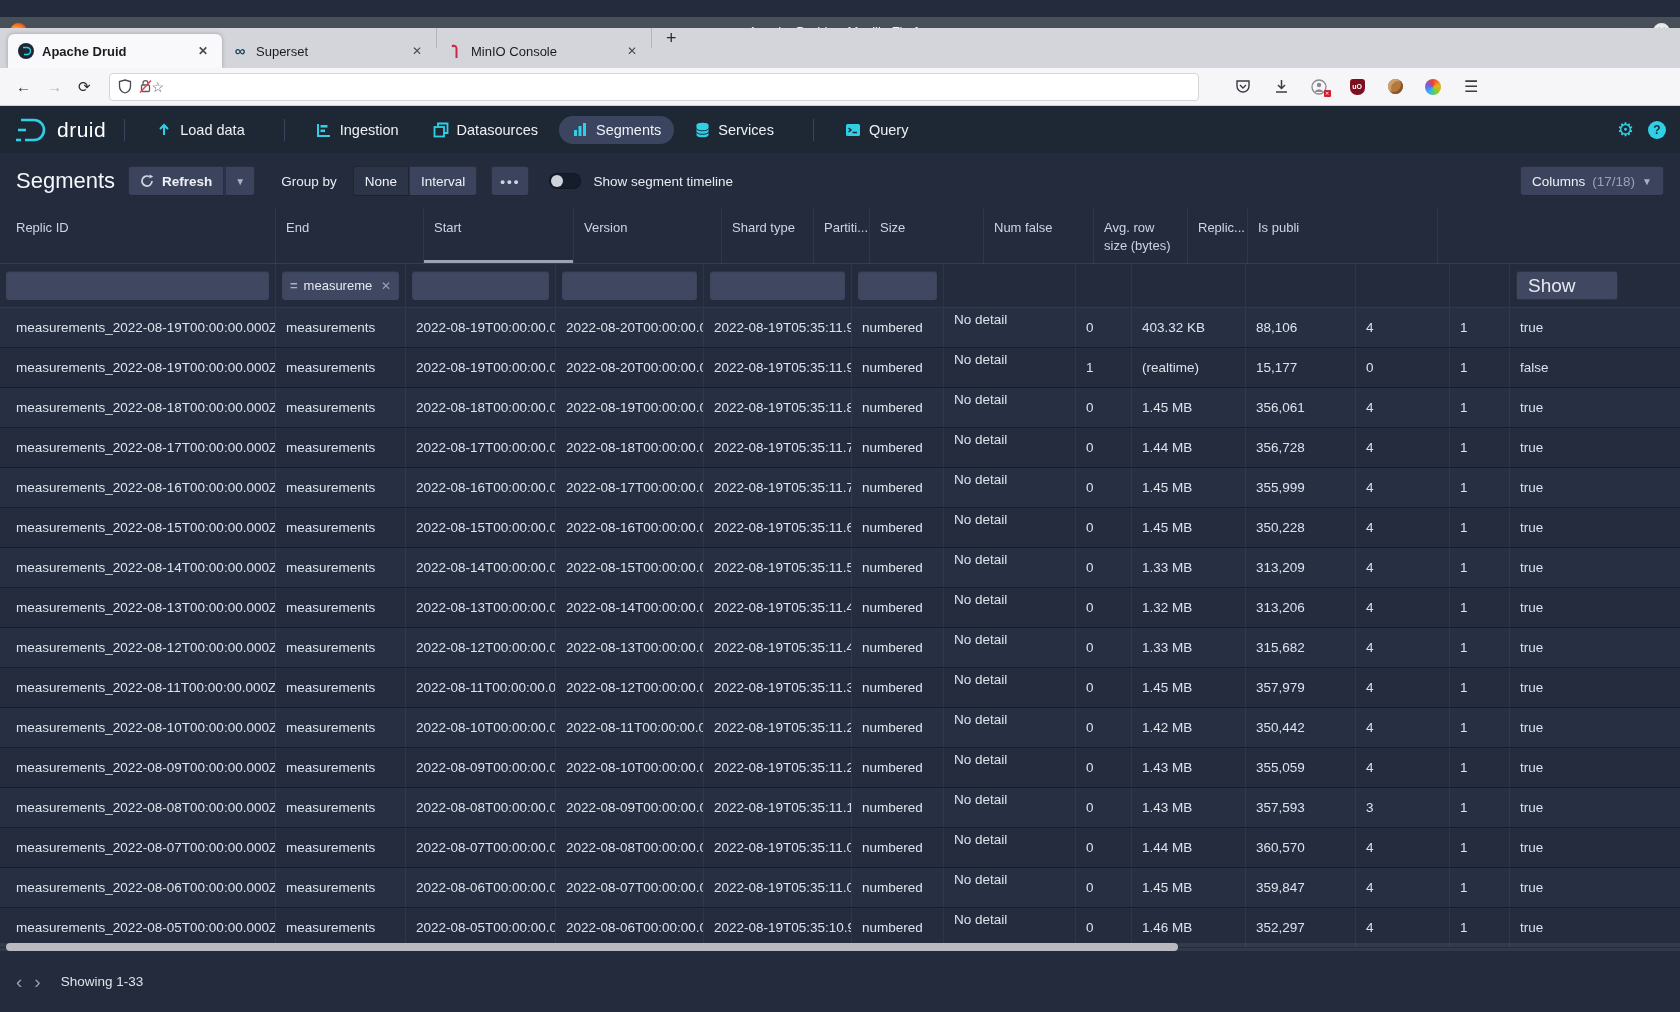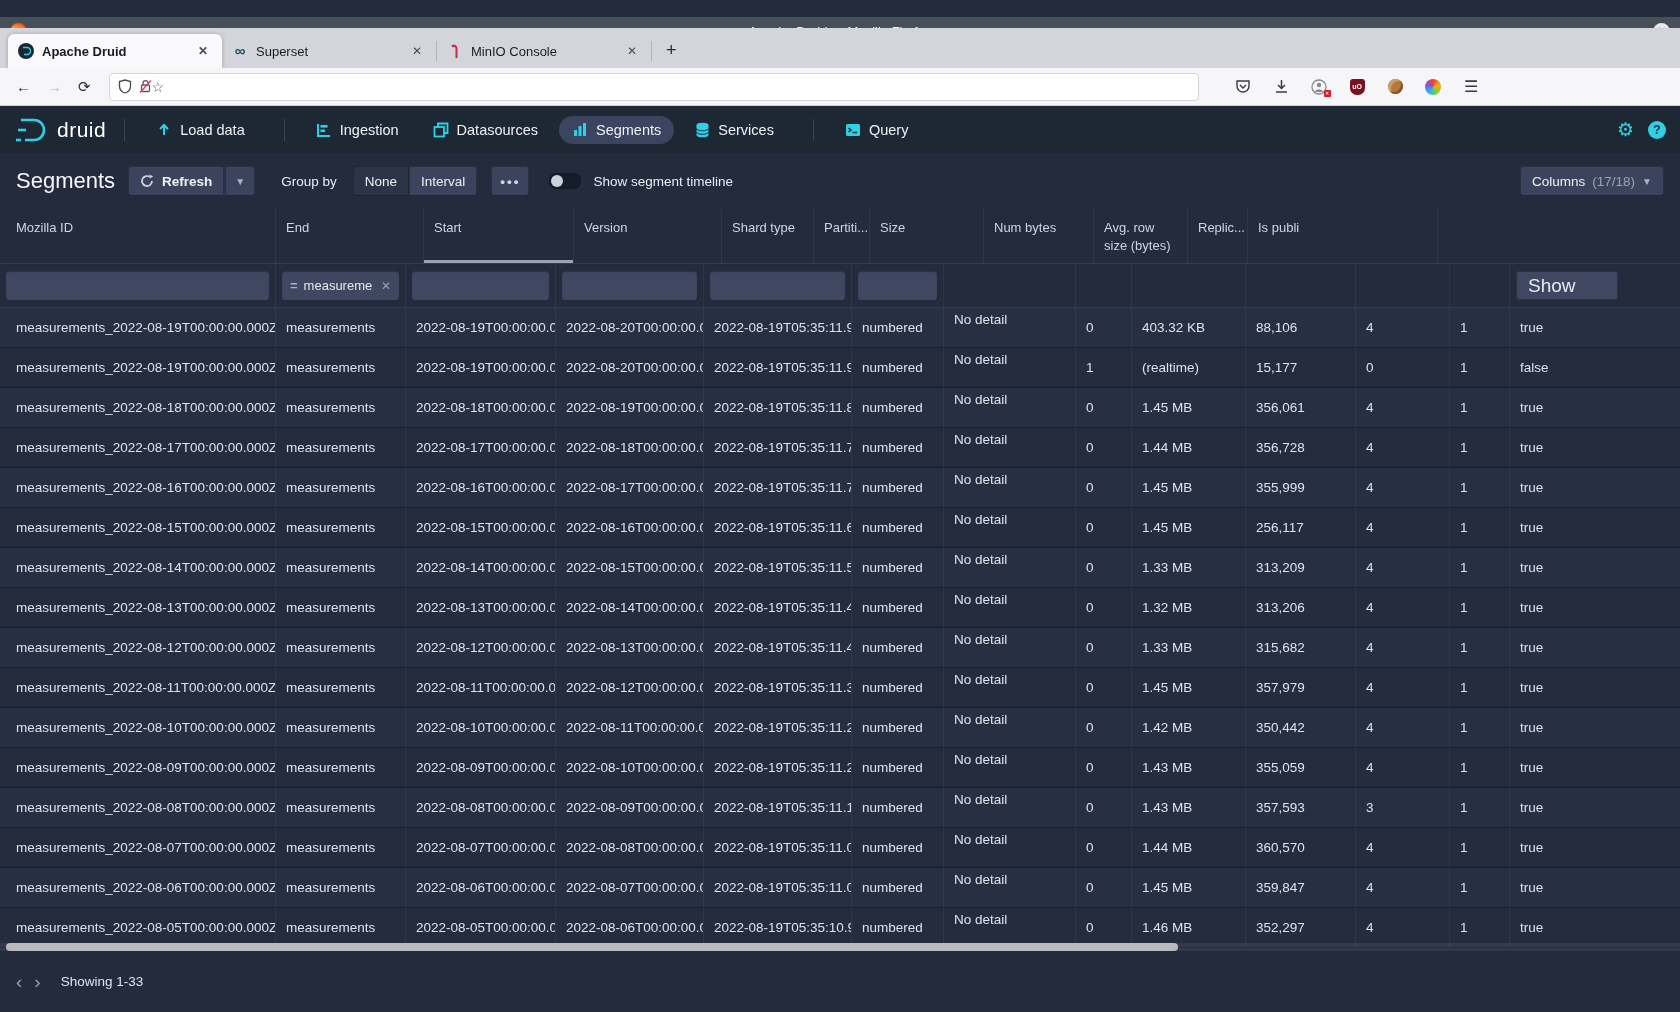--- a/index.html
+++ b/index.html
@@ -11,21 +11,21 @@
     display:flex; align-items:center;margin-top:17px; }
   .ff-logo { width:17px; height:17px; margin-left:10px; border-radius:50%;
     background:radial-gradient(circle at 35% 70%, #ffd335 0 28%, #ff9a1f 45%, #f4511e 75%, #b5121b 100%); }
   .win-title { position:absolute; left:0; right:0; text-align:center; color:#f2f3f4; font-size:13px; }
   .win-controls { position:absolute; right:10px; top:0; height:28px; display:flex; align-items:center; gap:16px; }
   .win-btn { color:#e8eaec; font-size:13px; line-height:1; cursor:default; }
   .win-close { width:17px; height:17px; border-radius:50%; background:#e9e9ea; color:#35393d;
     font-size:11px; font-weight:bold; display:flex; align-items:center; justify-content:center; }
 
   .tabbar { position:absolute; top:28px; left:0; width:1680px; height:40px; background:#d4d5db;
-    display:flex; align-items:flex-end; }
+    display:flex; }
   .tab { height:34px; margin-top:6px; display:flex; align-items:center; padding:0 10px; width:214px;
     font-size:13px; color:#1b1b21; position:relative; }
   .tab.active { background:#f9f9fb; border-radius:6px 6px 0 0; box-shadow:0 0 4px rgba(0,0,0,.25); margin-left:8px; font-weight:bold; }
   .tab .tab-label { flex:1; overflow:hidden; white-space:nowrap; margin-left:8px; }
   .tab .tab-close { color:#4a4a52; font-size:12px; padding:2px 4px; }
   .tab-sep { width:1px; height:20px; background:#b4b5bc; margin-bottom:7px; }
   .newtab { color:#2b2a33; font-size:18px; margin:0 0 7px 14px; }
   .favicon { width:16px; height:16px; flex:0 0 16px; display:flex; align-items:center; justify-content:center; }
   .fav-druid { background:#1d2633; border-radius:50%; }
   .fav-superset { color:#174a5e; font-size:15px; font-weight:bold; line-height:16px; }
@@ -318,28 +318,28 @@
   <div class="btn columns-btn">
     <span>Columns</span>
     <span class="columns-count">(17/18)</span>
     <span class="caret-down">▼</span>
   </div>
 </div>
 
 <div class="tablearea">
   <div class="tbl">
     <div class="thead" id="thead">
-        <div class="th" style="width: 276px; flex: 0 0 276px;">Mozilla ID</div>
+        <div class="th" style="width: 276px; flex: 0 0 276px;">Replic ID</div>
         <div class="th" style="width: 148px; flex: 0 0 148px;">End</div>
         <div class="th sorted" style="width: 150px; flex: 0 0 150px;">Start</div>
         <div class="th" style="width: 148px; flex: 0 0 148px;">Version</div>
         <div class="th" style="width: 92px; flex: 0 0 92px;">Shard type</div>
         <div class="th" style="width: 56px; flex: 0 0 56px;">Partiti...</div>
         <div class="th" style="width: 114px; flex: 0 0 114px;">Size</div>
-        <div class="th" style="width: 110px; flex: 0 0 110px;">Num bytes</div>
+        <div class="th" style="width: 110px; flex: 0 0 110px;">Num false</div>
         <div class="th" style="width: 94px; flex: 0 0 94px;">Avg. row size (bytes)</div>
         <div class="th" style="width: 60px; flex: 0 0 60px;">Replic...</div>
         <div class="th" style="width: 190px; flex: 0 0 190px;">Is publi</div>
       </div>
     <div class="tfilters" id="tfilters">
         <div class="tf" style="width: 276px; flex: 0 0 276px;">
           <div class="tf-input"></div>
         </div>
         <div class="tf" style="width: 130px; flex: 0 0 130px;">
           <div class="tf-input">
@@ -449,21 +449,21 @@
         <div class="tr">
           <div class="td" style="width: 276px; flex: 0 0 276px;">measurements_2022-08-15T00:00:00.000Z...</div>
           <div class="td" style="width: 130px; flex: 0 0 130px;">measurements</div>
           <div class="td" style="width: 150px; flex: 0 0 150px;">2022-08-15T00:00:00.0...</div>
           <div class="td" style="width: 148px; flex: 0 0 148px;">2022-08-16T00:00:00.0...</div>
           <div class="td" style="width: 148px; flex: 0 0 148px;">2022-08-19T05:35:11.6...</div>
           <div class="td" style="width: 92px; flex: 0 0 92px;">numbered</div>
           <div class="td top" style="width: 132px; flex: 0 0 132px;">No detail</div>
           <div class="td" style="width: 56px; flex: 0 0 56px;">0</div>
           <div class="td" style="width: 114px; flex: 0 0 114px;">1.45 MB</div>
-          <div class="td" style="width: 110px; flex: 0 0 110px;">256,117</div>
+          <div class="td" style="width: 110px; flex: 0 0 110px;">350,228</div>
           <div class="td" style="width: 94px; flex: 0 0 94px;">4</div>
           <div class="td" style="width: 60px; flex: 0 0 60px;">1</div>
           <div class="td" style="width: 190px; flex: 0 0 190px;">true</div>
         </div>
         <div class="tr">
           <div class="td" style="width: 276px; flex: 0 0 276px;">measurements_2022-08-14T00:00:00.000Z...</div>
           <div class="td" style="width: 130px; flex: 0 0 130px;">measurements</div>
           <div class="td" style="width: 150px; flex: 0 0 150px;">2022-08-14T00:00:00.0...</div>
           <div class="td" style="width: 148px; flex: 0 0 148px;">2022-08-15T00:00:00.0...</div>
           <div class="td" style="width: 148px; flex: 0 0 148px;">2022-08-19T05:35:11.5...</div>

